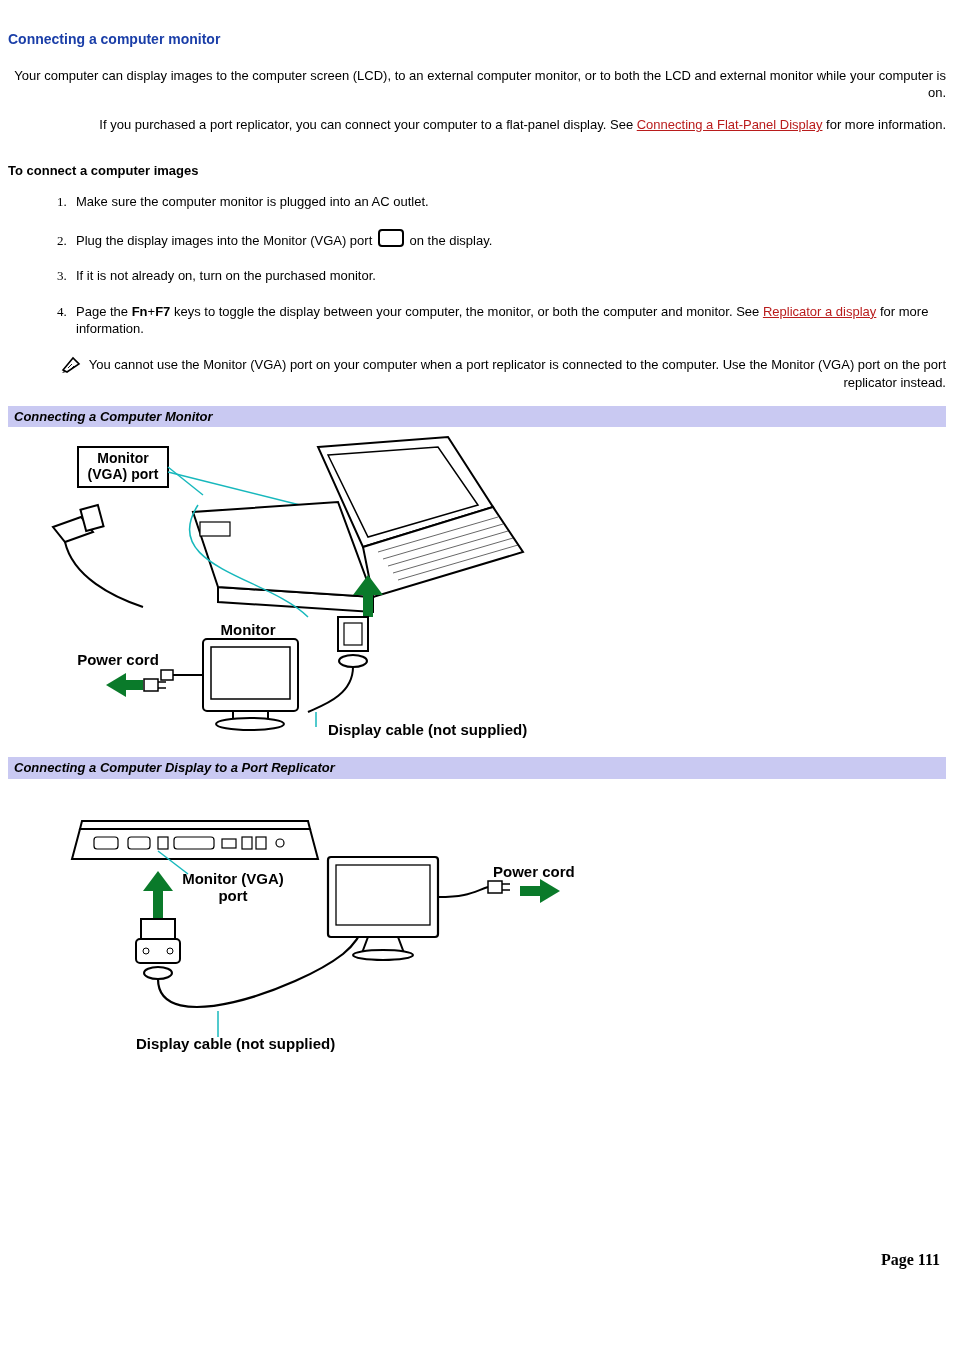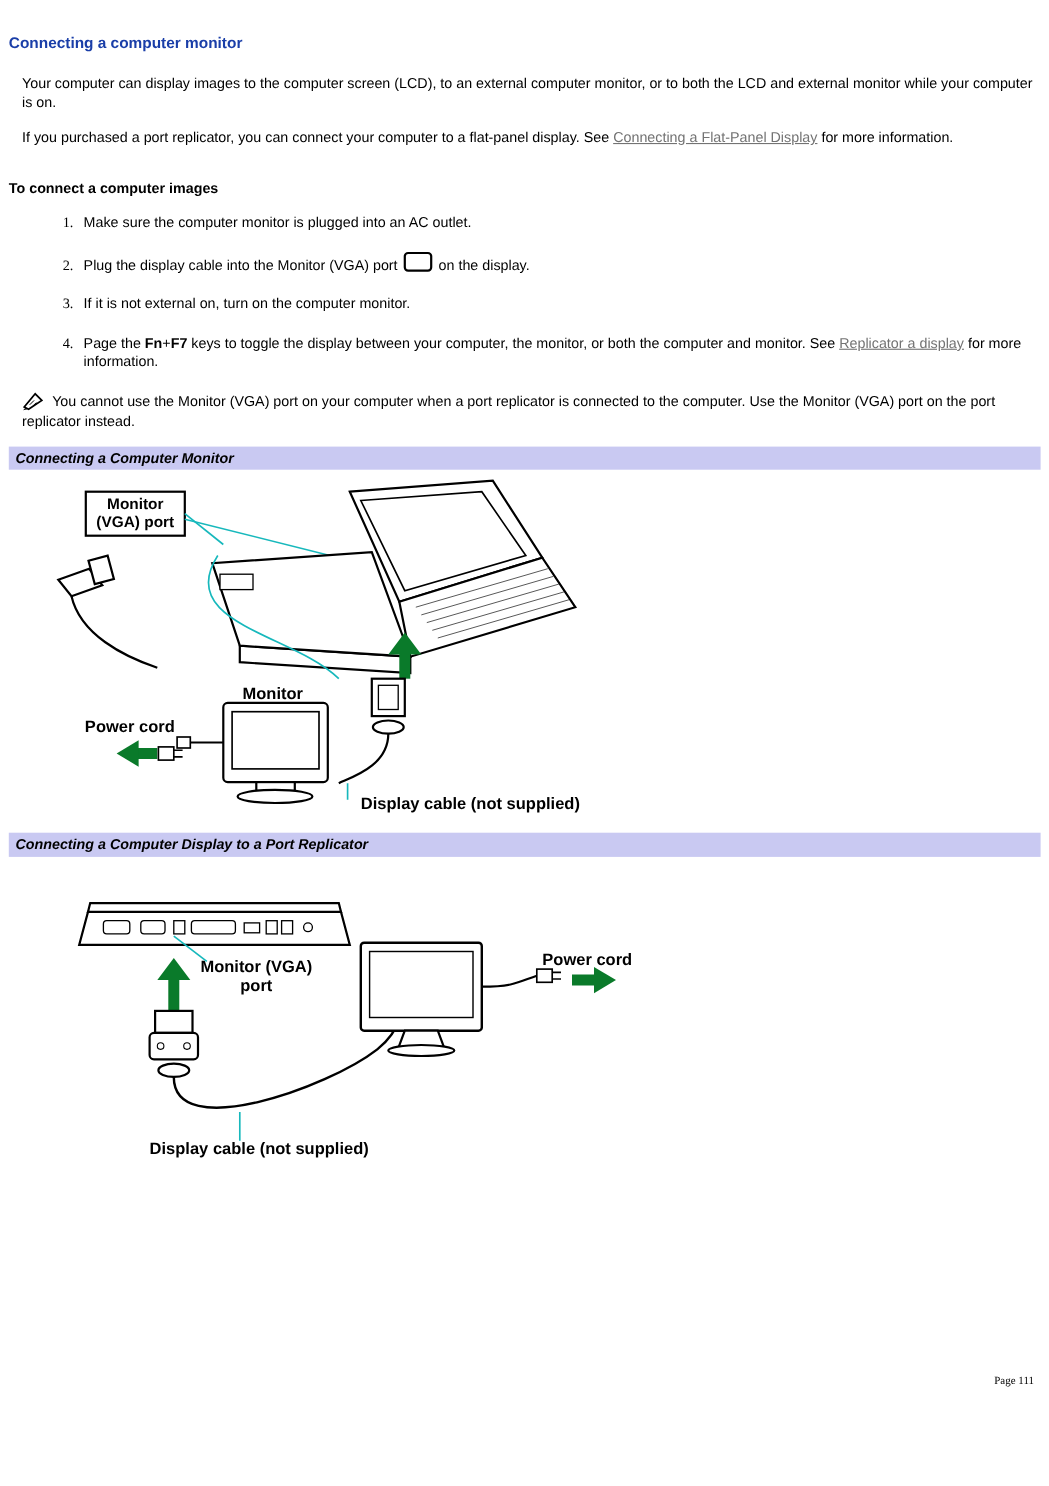--- a/index.html
+++ b/index.html
@@ -10,23 +10,23 @@
     padding: 8px 8px 8px 8px;
     width: 938px;
     line-height: 1.35;
   }
   .section-title {
     color: #1a3ea8;
     font-weight: bold;
     font-size: 14px;
     margin: 22px 0 18px 0;
   }
-  p { margin: 0 0 14px 12px; }
+  p { margin: 0 0 14px 0; text-align: right; }
   a.doclink {
-    color: #737373;
+    color: #b91c1c;
   }
   .subhead {
     font-weight: bold;
     margin: 28px 0 14px 0;
   }
   ol.steps {
     margin: 0 0 14px 0;
     padding-left: 62px;
   }
   ol.steps li {
@@ -63,22 +63,22 @@
     padding: 2px 6px;
     margin: 10px 0 0 0;
     font-size: 13px;
   }
   .figure {
     margin: 0 0 4px 0;
   }
   .figure svg { display: block; }
   .pagenum {
     font-family: 'Times New Roman', Times, serif;
-    font-weight: normal;
-    font-size: 10px;
+    font-weight: bold;
+    font-size: 16px;
     text-align: right;
     margin-top: 180px;
     padding-right: 6px;
   }
   .fig-label {
     font-family: Arial, Helvetica, sans-serif;
     font-weight: bold;
     fill: #000;
   }
 </style>
@@ -91,23 +91,23 @@
 
 <p>
   <span>If you purchased a port replicator, you can connect your computer to a flat-panel display. See </span><a href="#" class="doclink">Connecting a Flat-Panel Display</a><span> for more information.</span>
 </p>
 
 <div class="subhead">To connect a computer images</div>
 
 <ol class="steps">
   <li><span class="li-body">Make sure the computer monitor is plugged into an AC outlet.</span></li>
   <li><span class="li-body">
-    <span>Plug the display cable into the Monitor (VGA) port </span><span class="vgaicon"></span><span> on the display.</span>
+    <span>Plug the display images into the Monitor (VGA) port </span><span class="vgaicon"></span><span> on the display.</span>
   </span></li>
-  <li><span class="li-body">If it is not external on, turn on the computer monitor.</span></li>
+  <li><span class="li-body">If it is not already on, turn on the purchased monitor.</span></li>
   <li><span class="li-body">
     <span>Page the </span><b>Fn</b><span>+</span><b>F7</b><span> keys to toggle the display between your computer, the monitor, or both the computer and monitor. See </span><a href="#" class="doclink">Replicator a display</a><span> for more information.</span>
   </span></li>
 </ol>
 
 <p>
   <span class="noteicon">
     <svg width="22" height="18" viewBox="0 0 22 18">
       <path d="M2 14 L12 2 L18 8 L6 16 Z" fill="none" stroke="#000" stroke-width="1.6"></path>
       <path d="M3 15 L1 17 L5 16 Z" fill="#000"></path>

